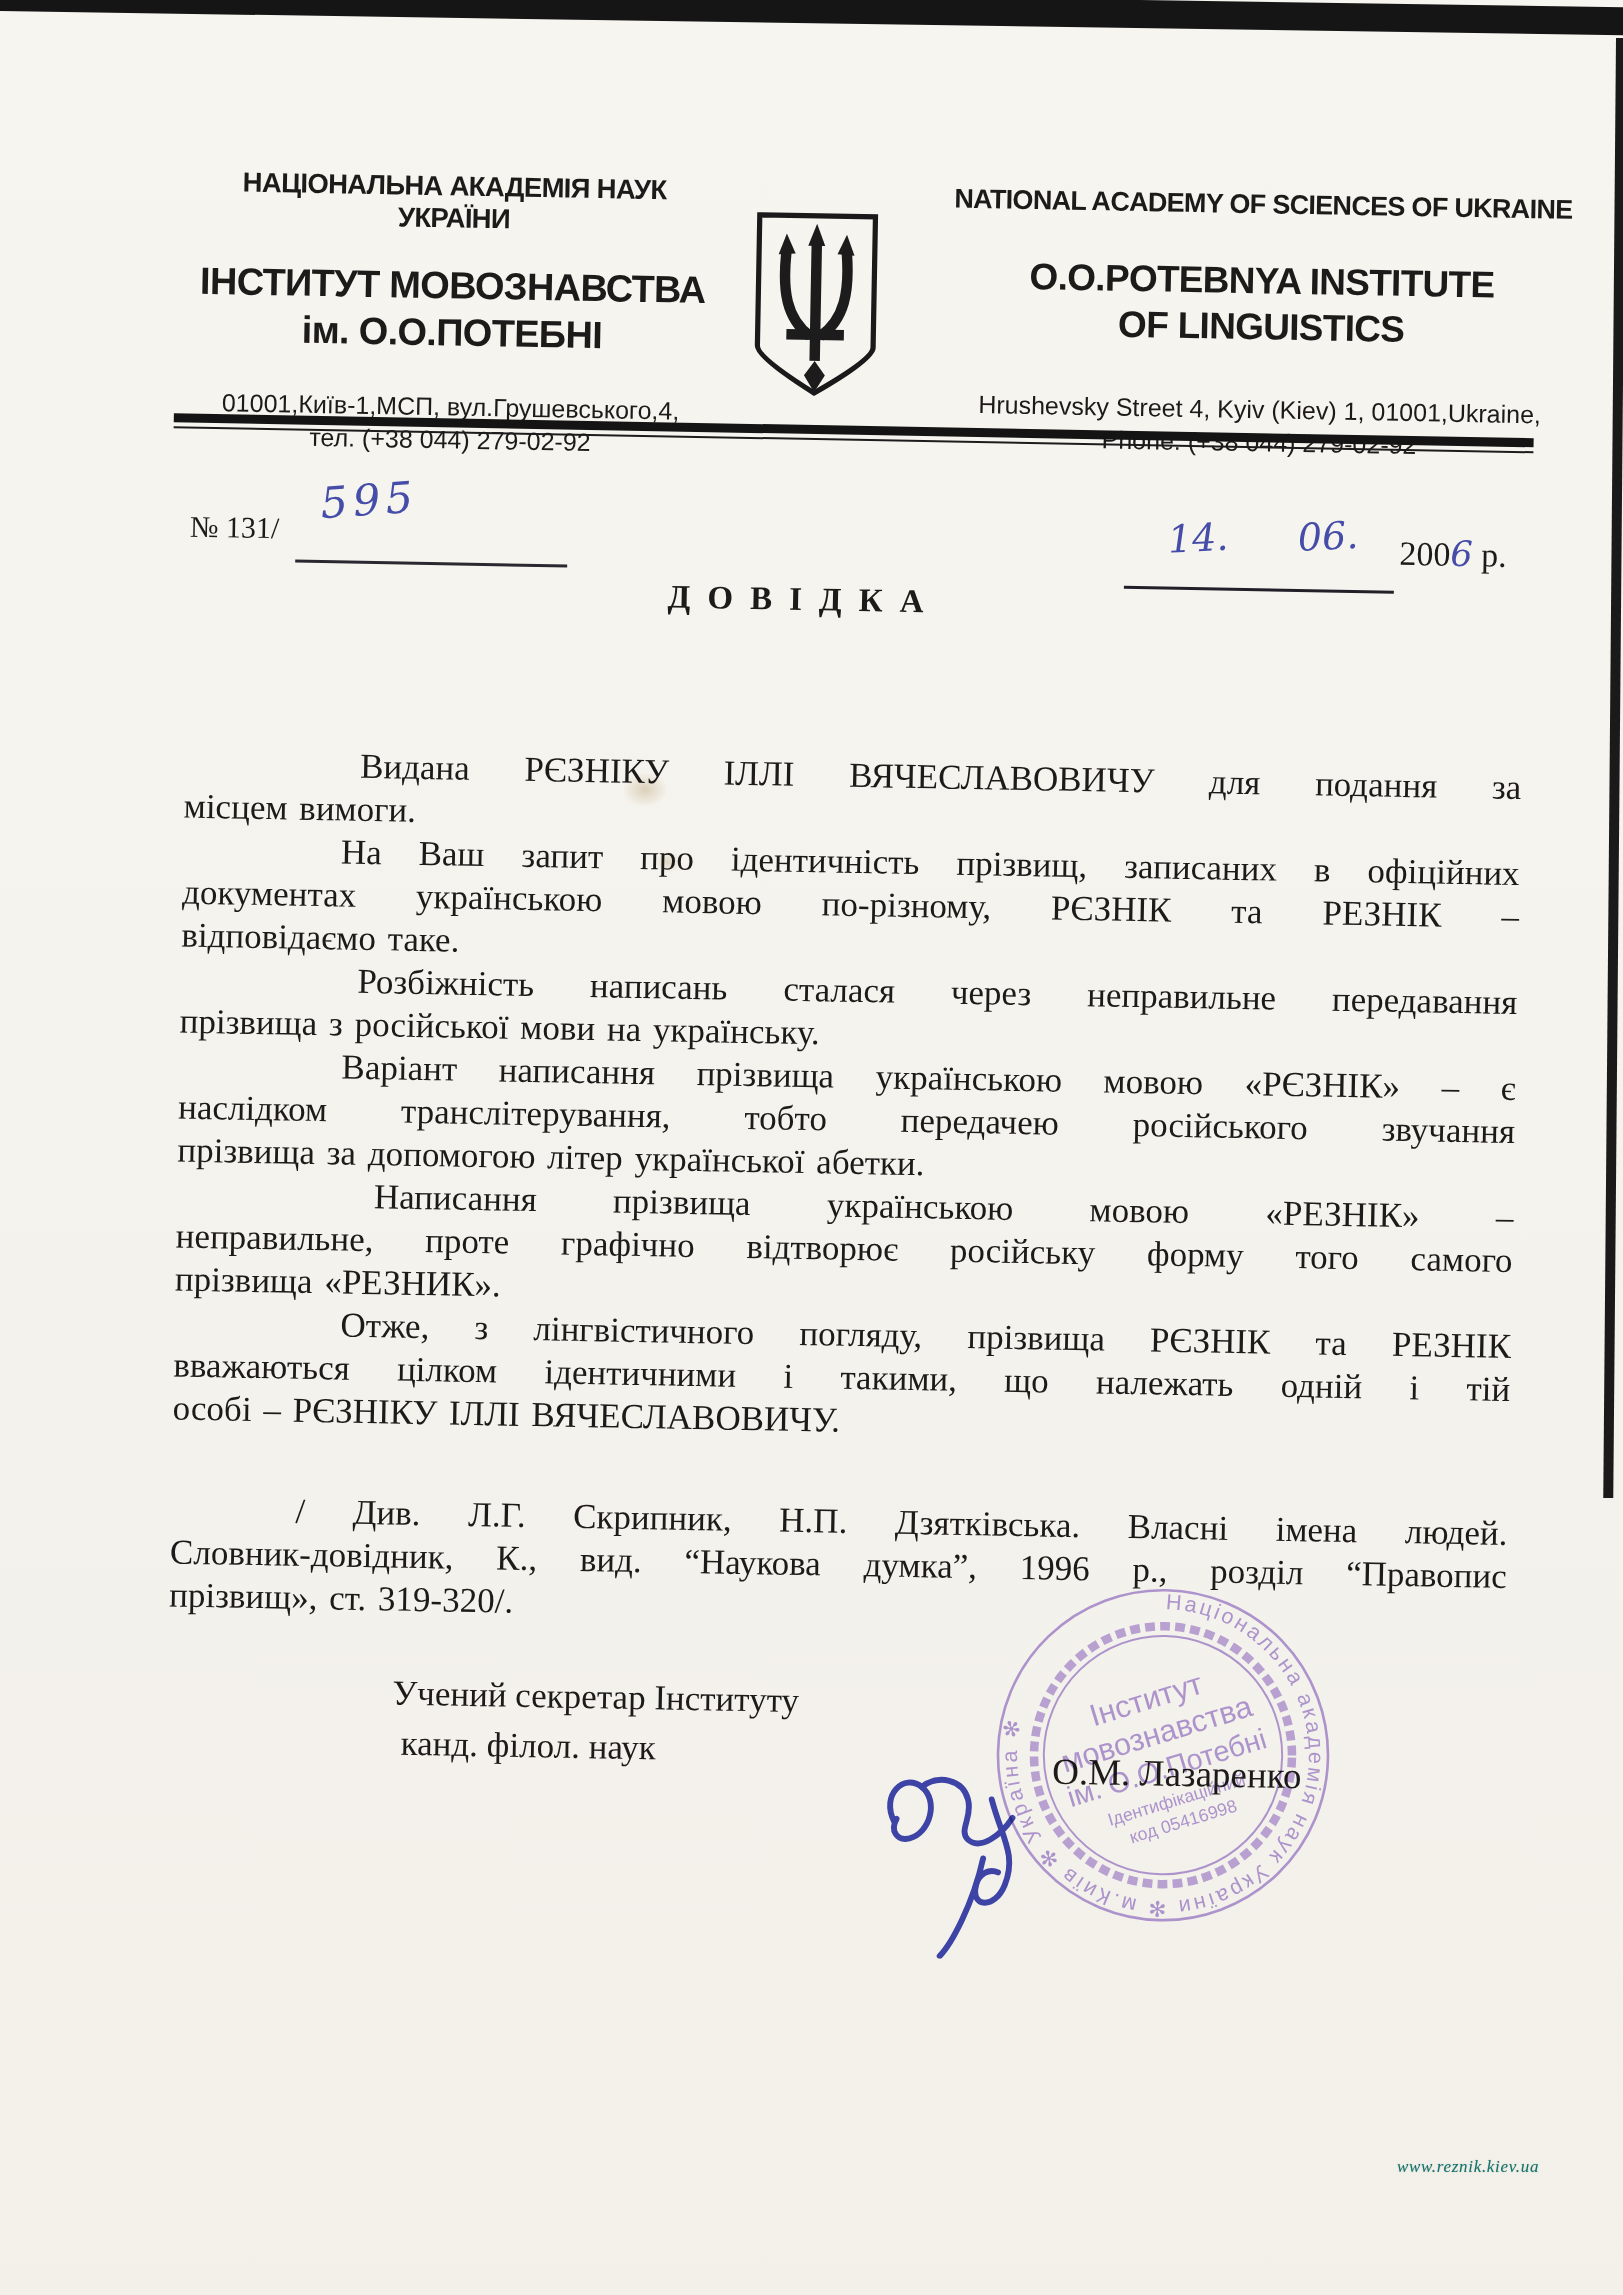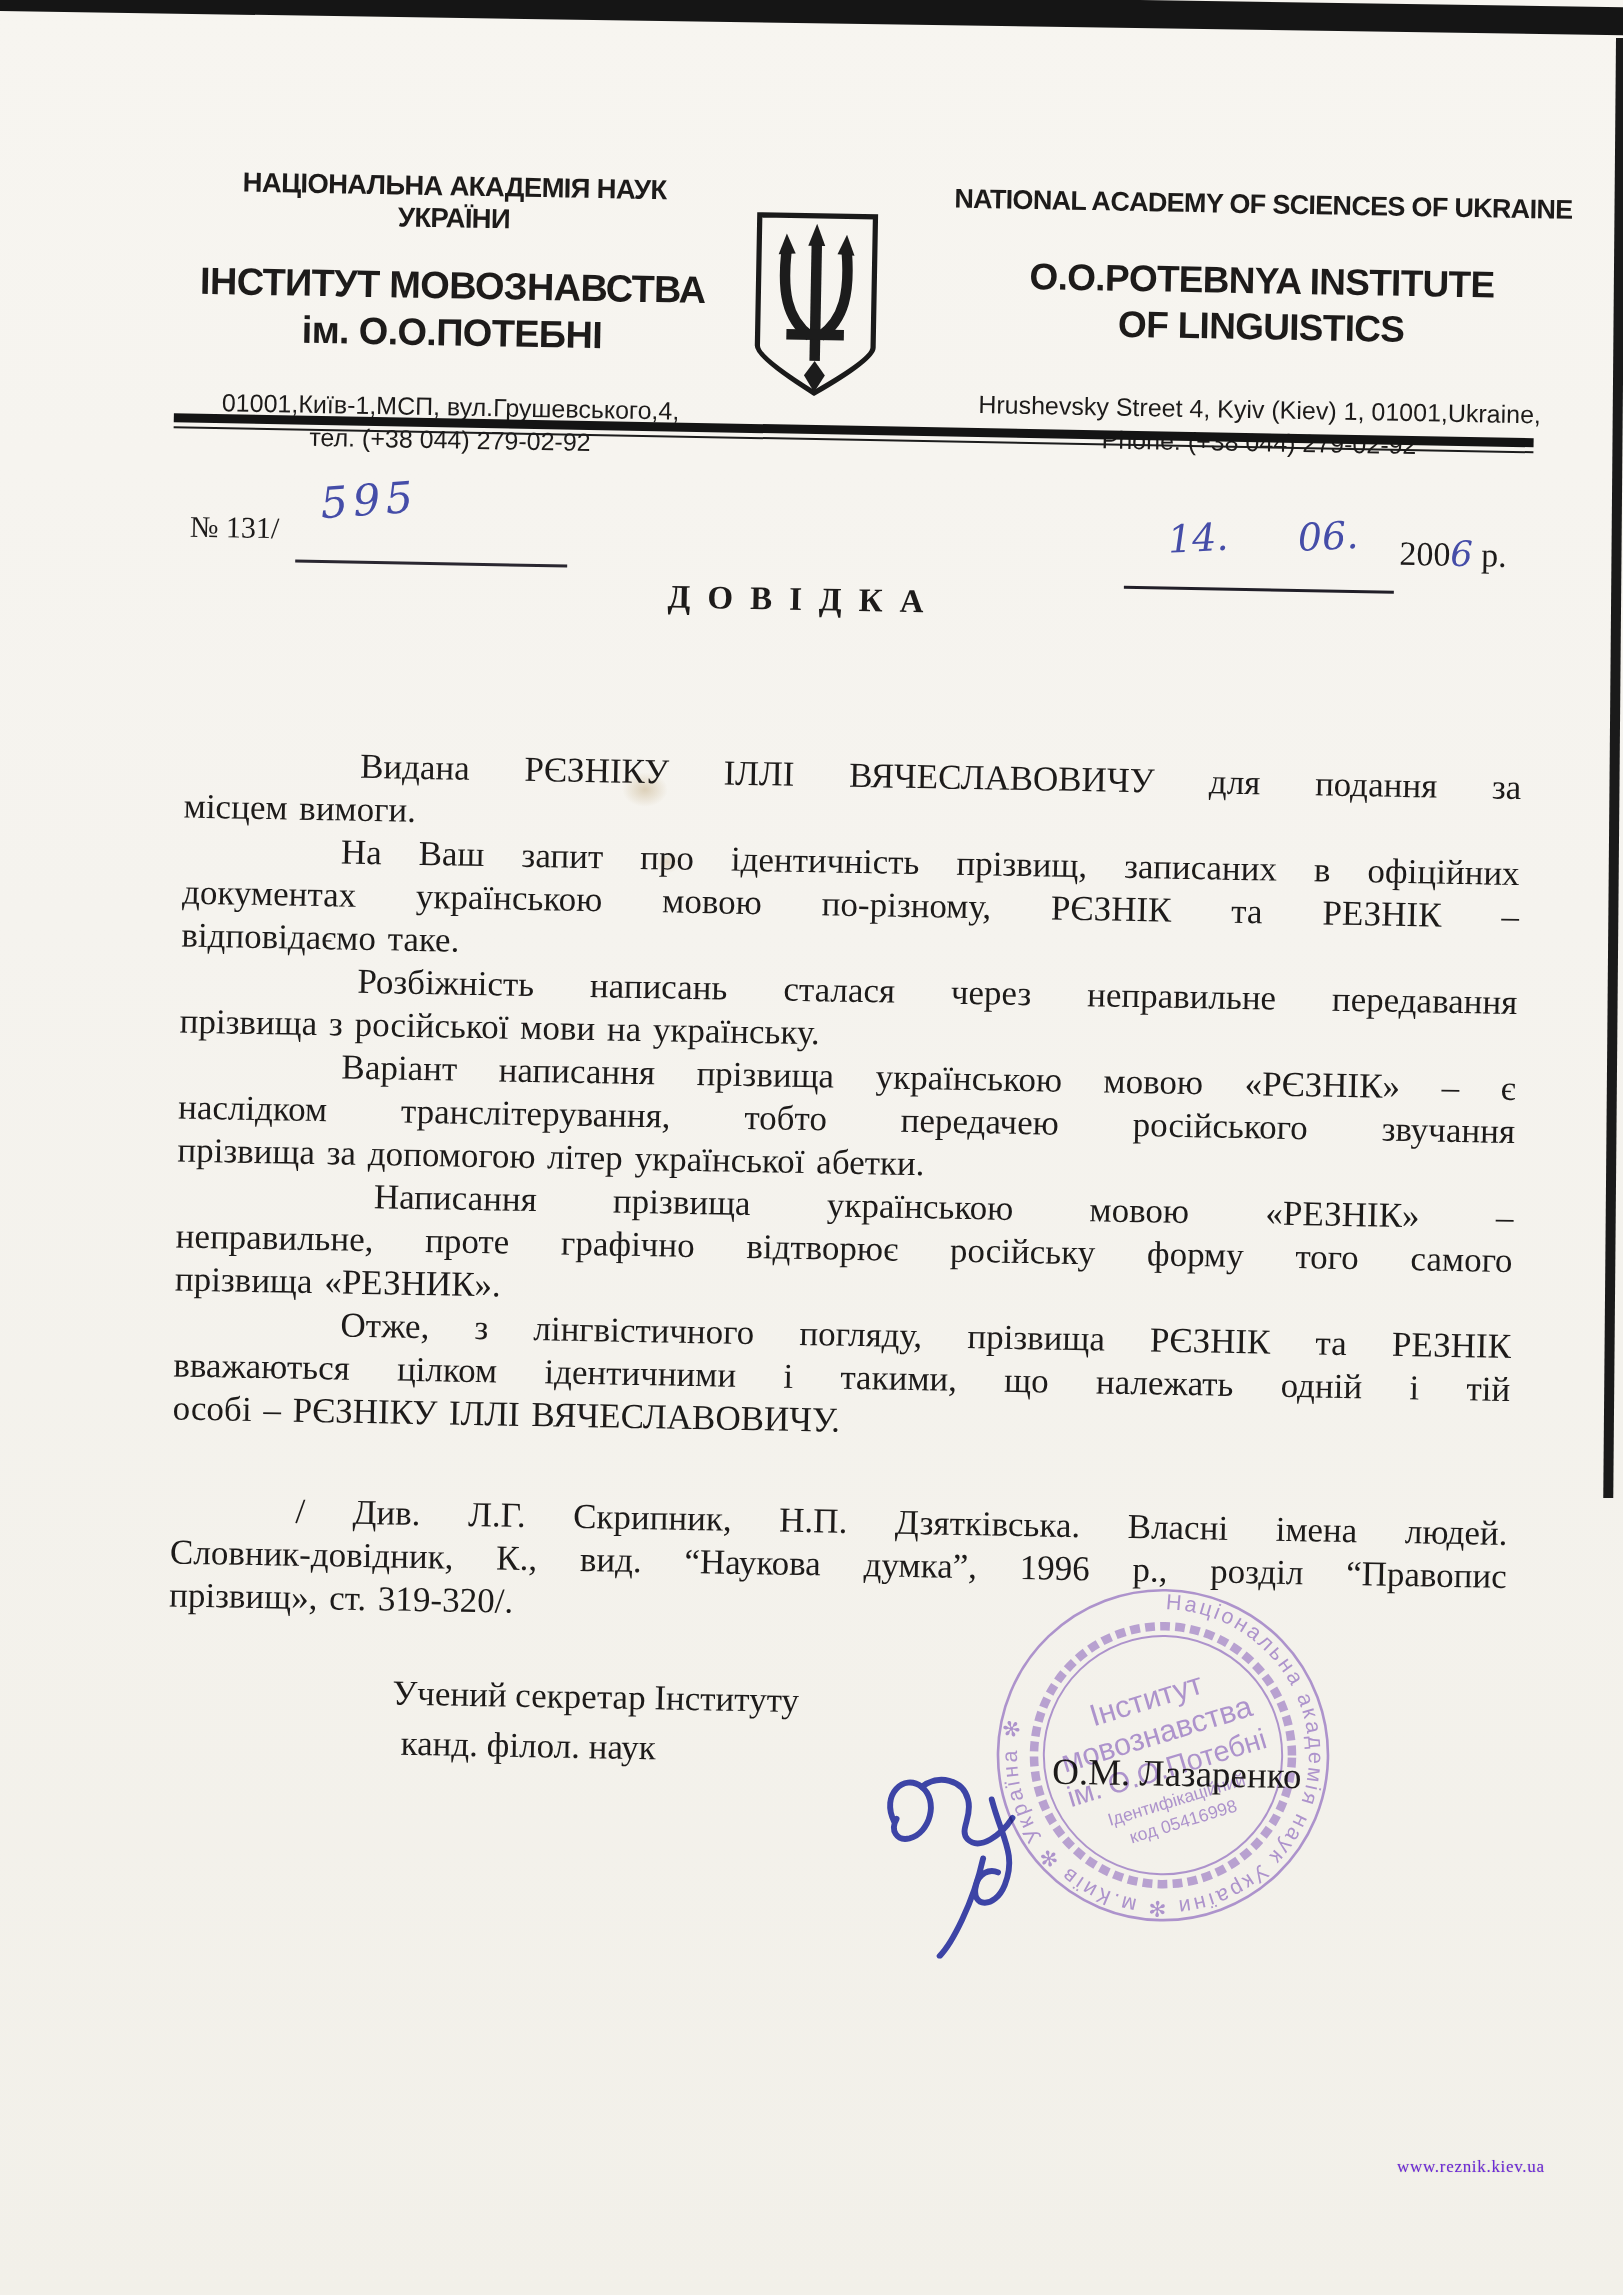--- a/index.html
+++ b/index.html
@@ -59,22 +59,22 @@
   .ref-note{margin-top:58px;}
   .ref-note .tline:first-child::before{flex-basis:77px;}
 
   
   .sig-role{position:absolute;left:420px;top:1676px;font-size:35px;line-height:50px;}
   .sig-role .role2{margin-left:9.2px;}
   .sig-name{position:absolute;left:1081px;top:1745px;font-size:37px;z-index:2;}
   .stamp{position:absolute;left:1018px;top:1575px;z-index:3;mix-blend-mode:multiply;opacity:.92;}
   .signature-ink{position:absolute;left:880px;top:1733px;z-index:4;mix-blend-mode:multiply;}
 
-  .watermark{position:absolute;left:1397px;top:2157px;font-size:17px;
-    color:#6d28d9;font-family:"Liberation Serif",serif;letter-spacing:0.7px;text-shadow:0 0 1.3px rgba(150,148,140,.6);}
+  .watermark{position:absolute;left:1397px;top:2157px;font-size:17px;font-style:italic;
+    color:#0f766e;font-family:"Liberation Serif",serif;letter-spacing:0.7px;text-shadow:0 0 1.3px rgba(150,148,140,.6);}
 </style>
 </head>
 <body>
 
 <div class="scan-top"></div>
 <div class="scan-right"></div>
 <div class="stain stain1"></div>
 <div class="stain stain2"></div>
 
 <div class="page-inner">

